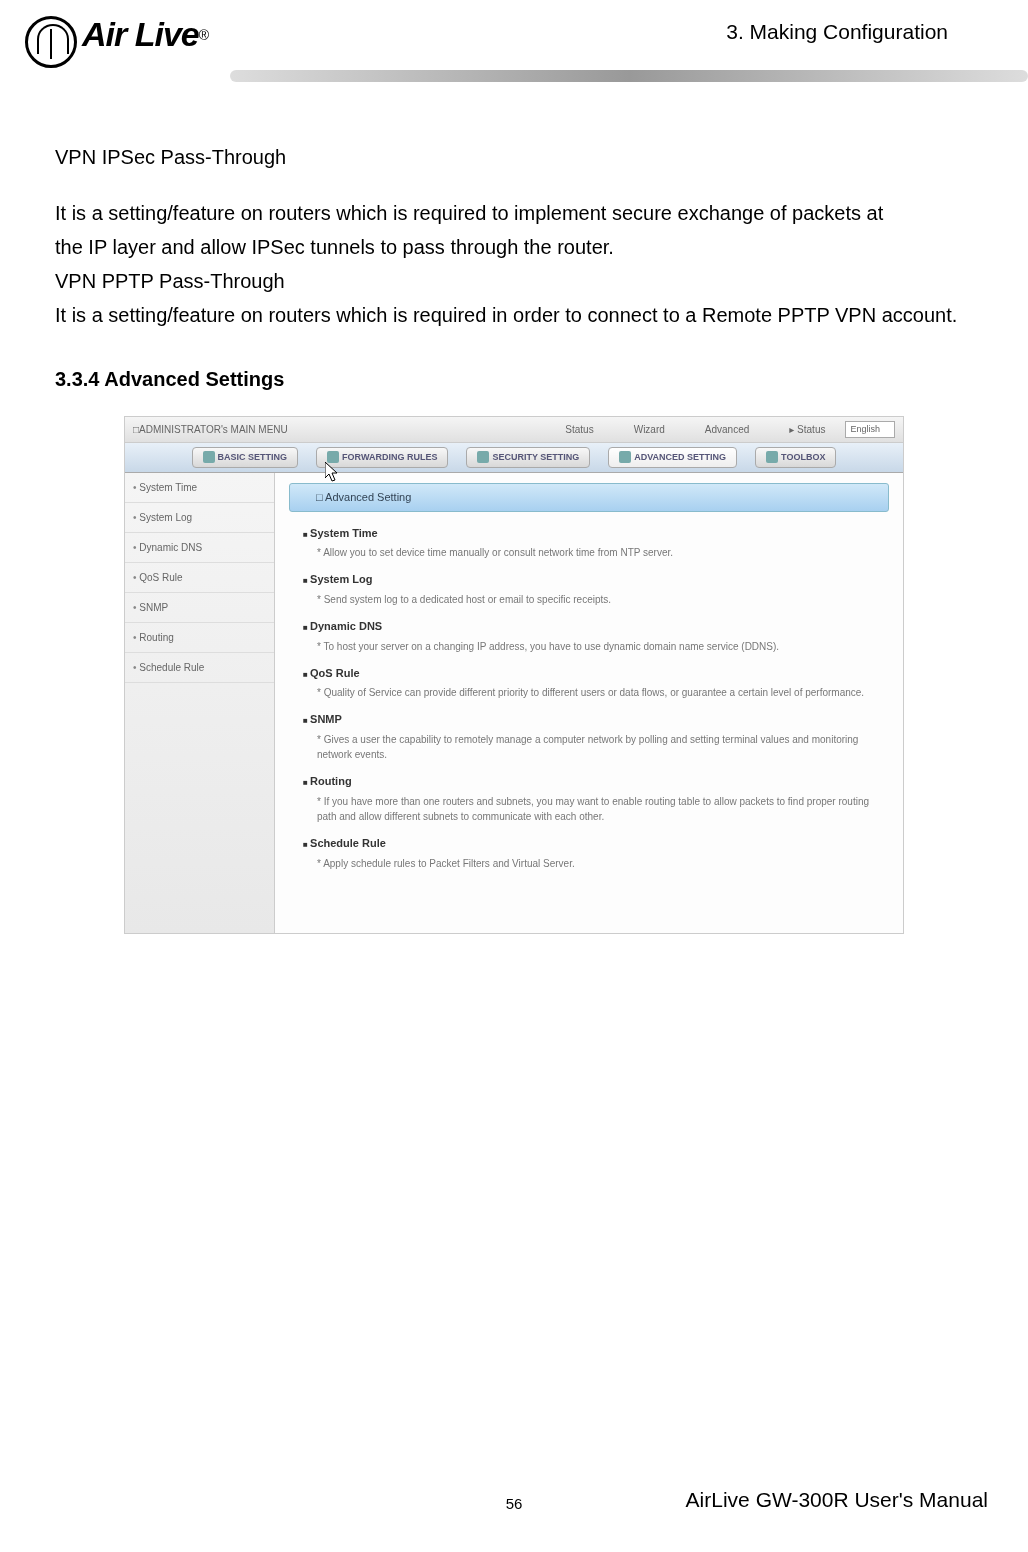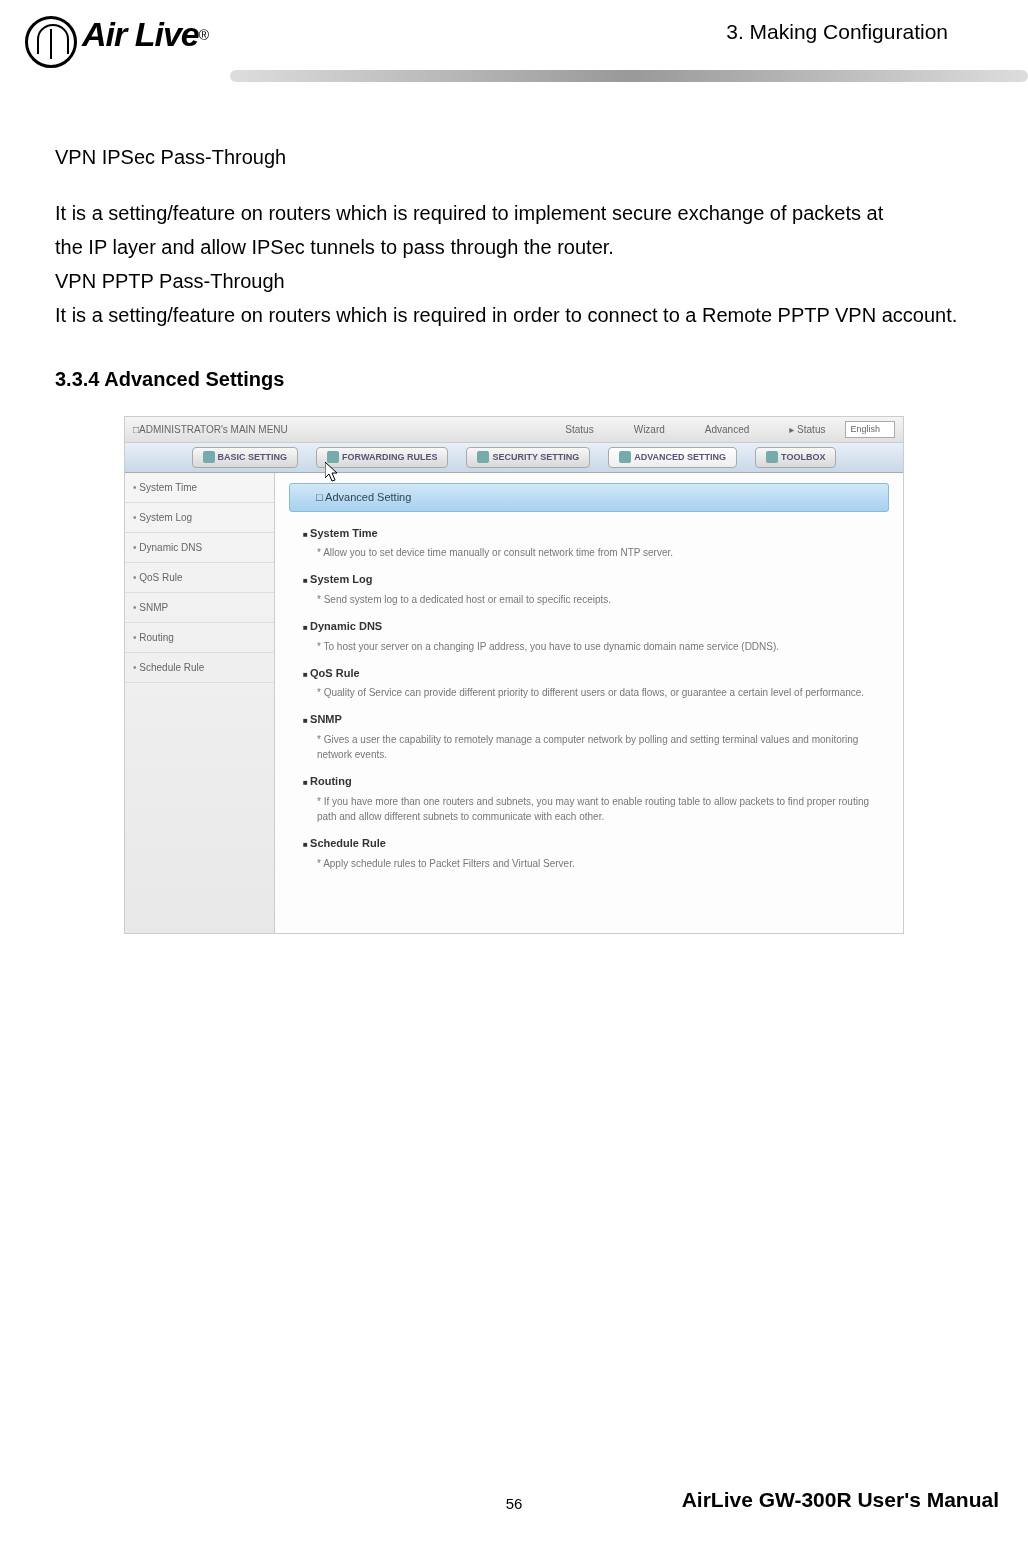--- a/index.html
+++ b/index.html
@@ -193,23 +193,22 @@
       position: absolute;
       bottom: 40px;
       left: 0;
       right: 0;
       text-align: center;
       font-size: 15px;
     }
     .footer-manual {
       position: absolute;
       bottom: 40px;
-      right: 29px;
+      right: 40px;
       font-size: 21px;
-      font-weight: bold;
     }
     .page-no {
       font-size: 15px;
     }
   </style>
 </head>
 <body>
 
 <div class="header-bar">
   <div class="chapter-title">3. Making Configuration</div>

